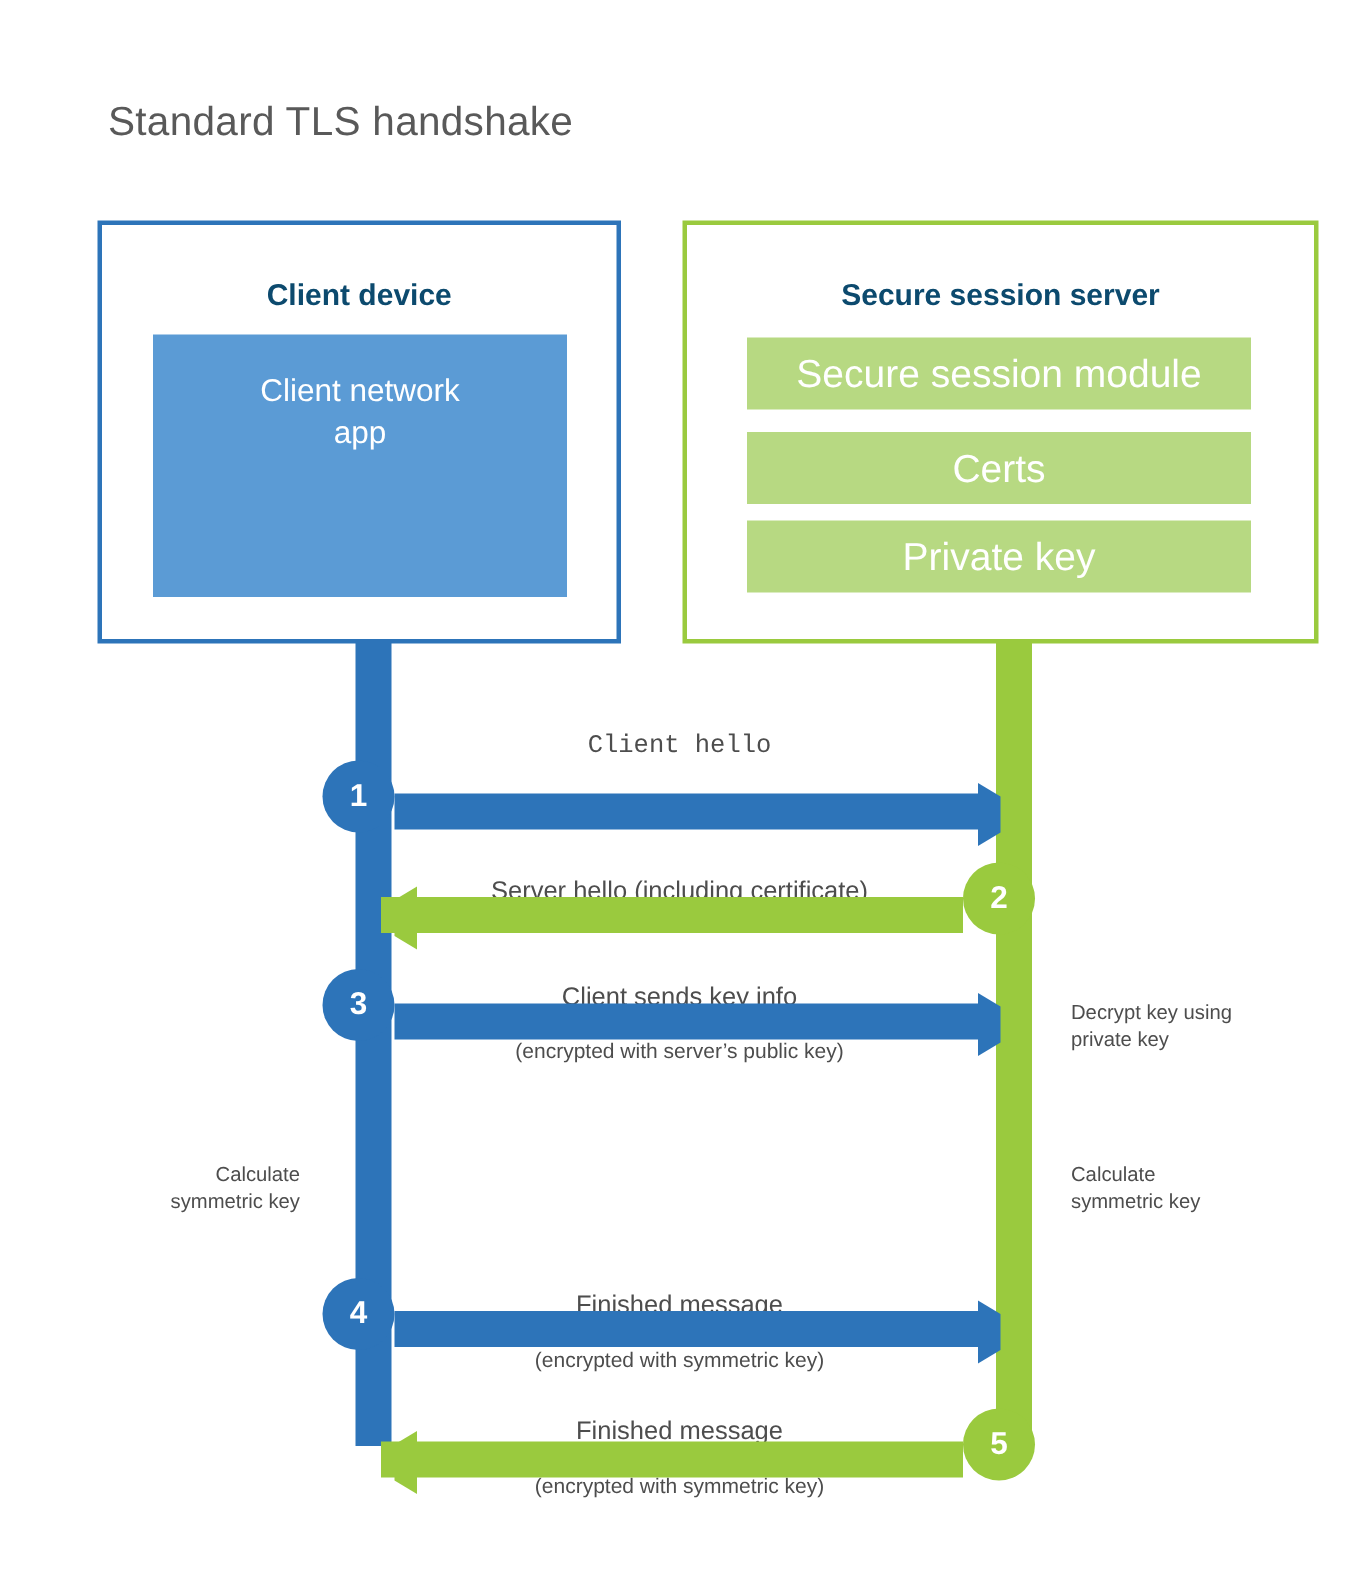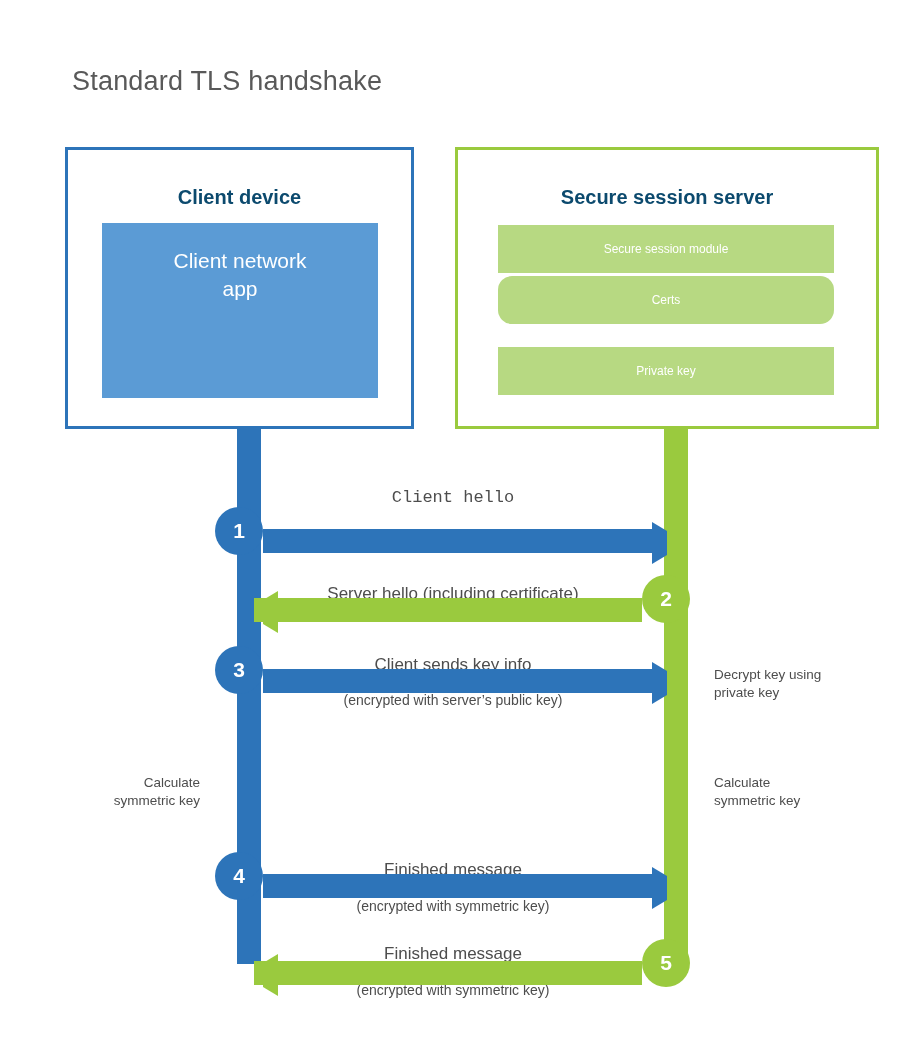--- a/index.html
+++ b/index.html
@@ -54,28 +54,28 @@
     font-size: 21px;
     line-height: 1.35;
   }
   .server-bar {
     position: absolute;
     left: 474px;
     width: 336px;
     height: 48px;
     background: #b7d982;
     color: #ffffff;
-    font-size: 12px;
+    font-size: 26px;
     display: flex;
     align-items: center;
     justify-content: center;
     text-align: center;
   }
   .server-bar-1 { top: 201px; }
-  .server-bar-2 { top: 252px; border-radius: 14px; }
+  .server-bar-2 { top: 264px; }
   .server-bar-3 { top: 323px; }
   
   .lifeline { position: absolute; width: 4px; top: 404px; height: 536px; }
   .lifeline-client { left: 213px; background: #2d74b9; }
   .lifeline-server { left: 640px; background: #9aca3e; }
   
   .badge {
     position: absolute;
     width: 48px; height: 48px;
     border-radius: 50%;

